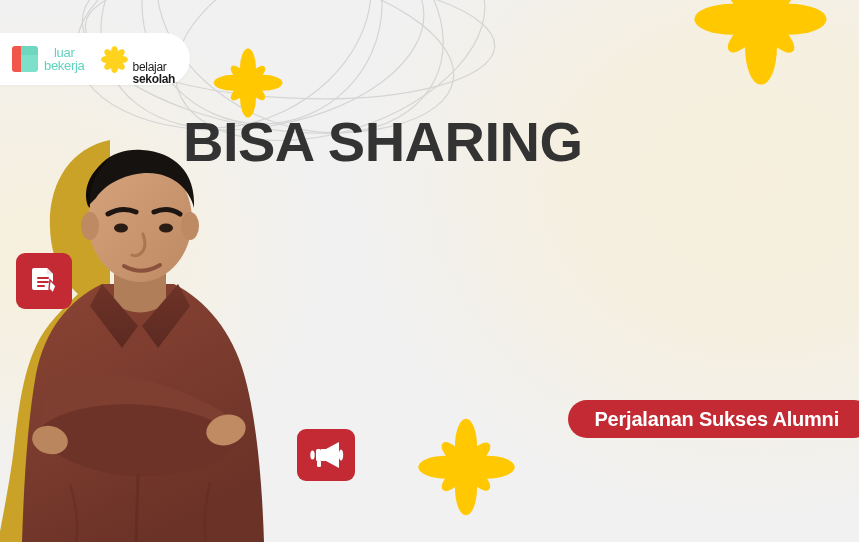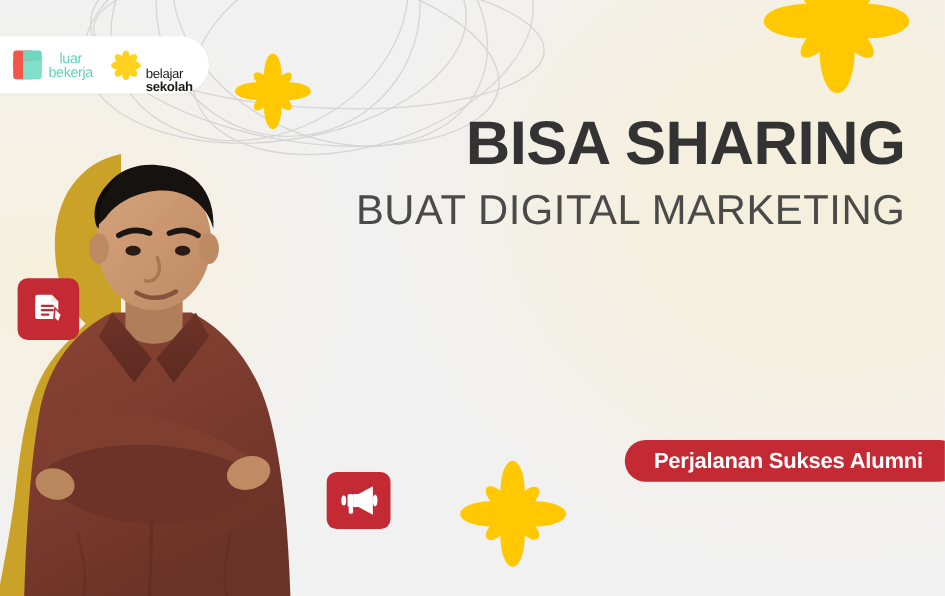--- a/index.html
+++ b/index.html
@@ -120,23 +120,23 @@
     position:absolute; left:0; bottom:0;
     width:300px; height:410px;
   }
   .person {
     position:absolute; left:18px; bottom:0;
     width:300px; height:408px;
   }
 
   
   .headline {
-    position:absolute; right:36px; top:96px;
+    position:absolute; right:36px; top:108px;
     width:640px;
-    text-align:right;
+    text-align:left;
   }
   .hl-line {
     font-size:56px;
     font-weight:bold;
     line-height:68px;
     letter-spacing:-0.5px;
     color:#333333;
     white-space:nowrap;
   }
   .gold { color:#CC9A06; }
@@ -326,21 +326,20 @@
       </div>
       <div class="bb-text">
         <div class="b1">belajar</div>
         <div class="b2">sekolah</div>
       </div>
     </div>
   </div>
 
   <div class="headline">
     <div class="hl-line">BISA SHARING</div>
-    <div class="subline">BUAT DIGITAL MARKETING</div>
   </div>
 
   <div class="badge">
     <span>Perjalanan Sukses Alumni</span>
   </div>
 
   <div class="icon-tile tile-doc">
     <svg width="34" height="34" viewBox="0 0 34 34">
       <path d="M7 4 h13 l6 6 v14 a2 2 0 0 1 -2 2 h-17 a2 2 0 0 1 -2 -2 v-18 a2 2 0 0 1 2 -2 z" fill="#ffffff"></path>
       <path d="M20 4 v6 h6 z" fill="#E8E8E8"></path>

